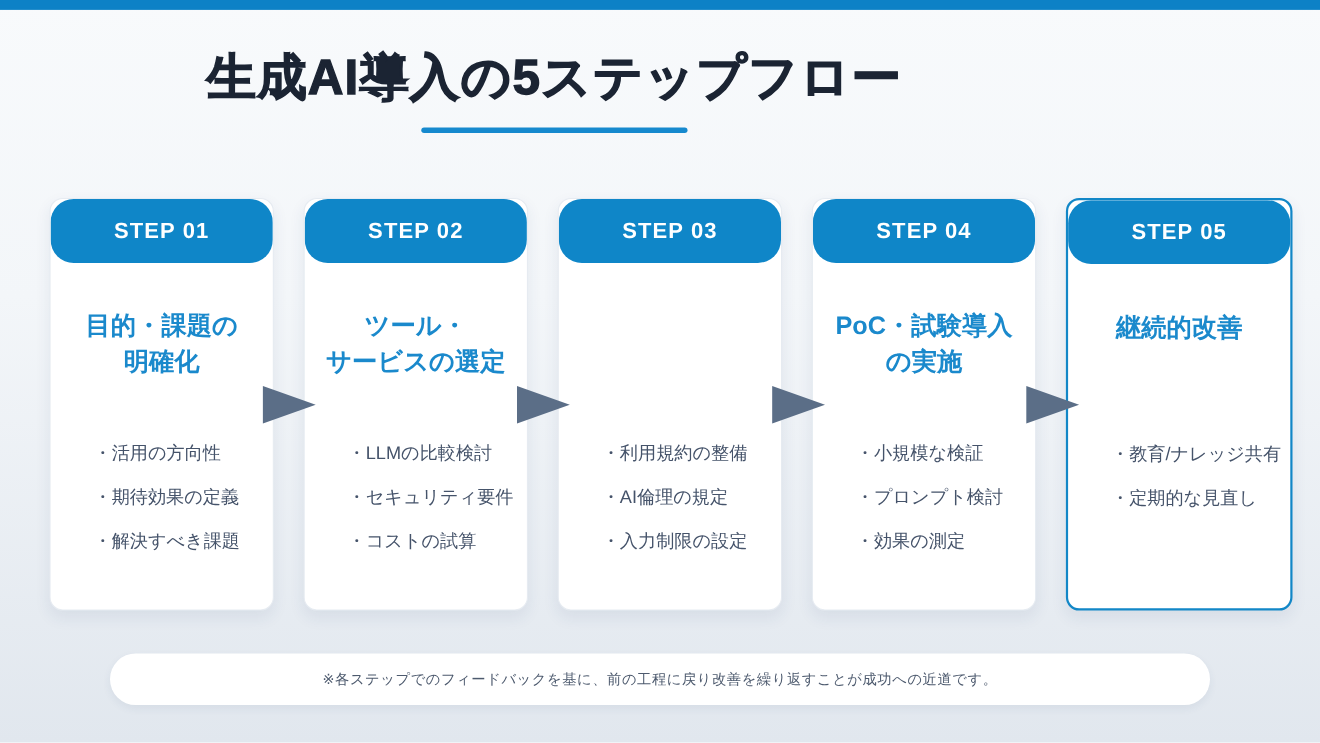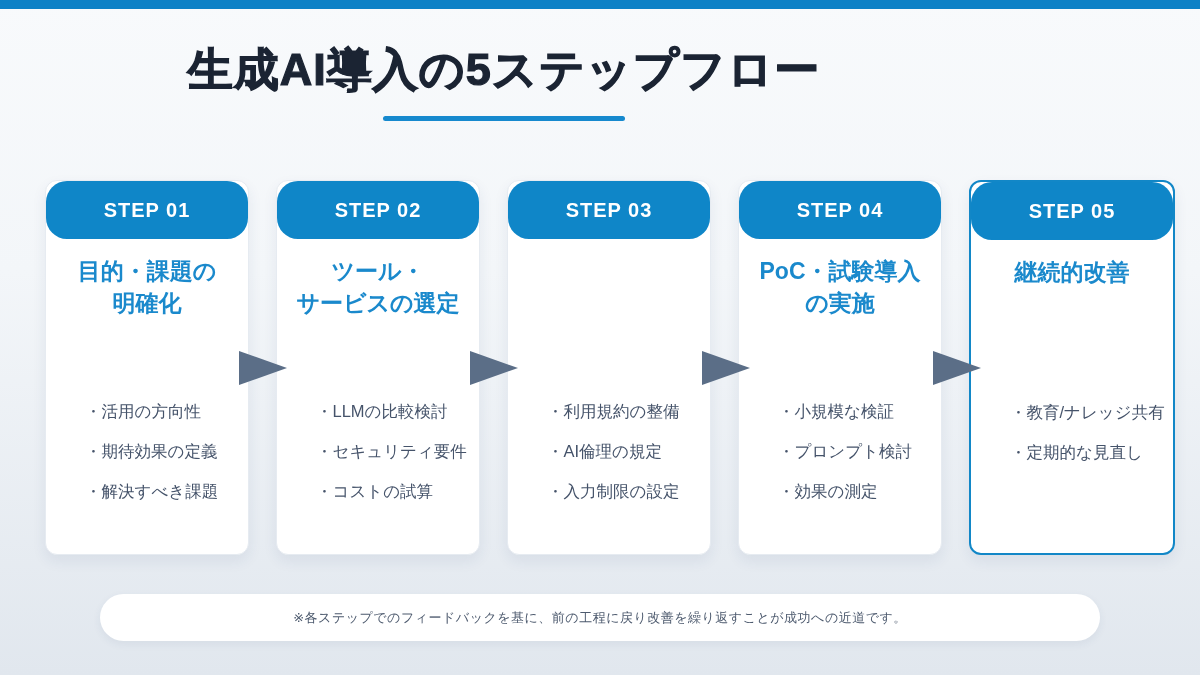--- a/index.html
+++ b/index.html
@@ -52,21 +52,21 @@
     border-radius: 21px;
   }
   .step-label {
     color: #ffffff;
     font-size: 20px;
     font-weight: 700;
     letter-spacing: 1px;
   }
   .card-title {
     height: 162px;
-    padding-top: 16px;
+    padding-top: 41px;
     text-align: center;
     color: #1a89cc;
     font-size: 23px;
     font-weight: 700;
     line-height: 1.4;
     flex: none;
   }
   .card-title .tl { display: block; }
   .card-bullets {
     list-style: none;

